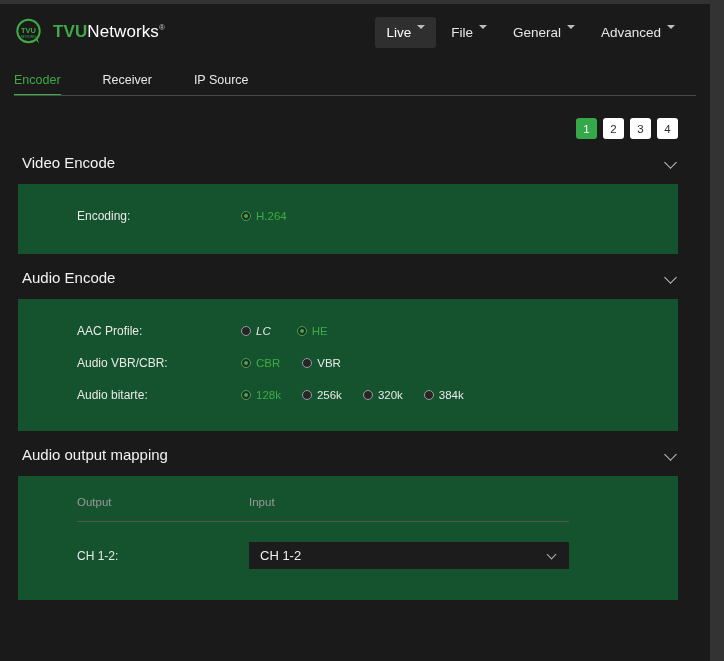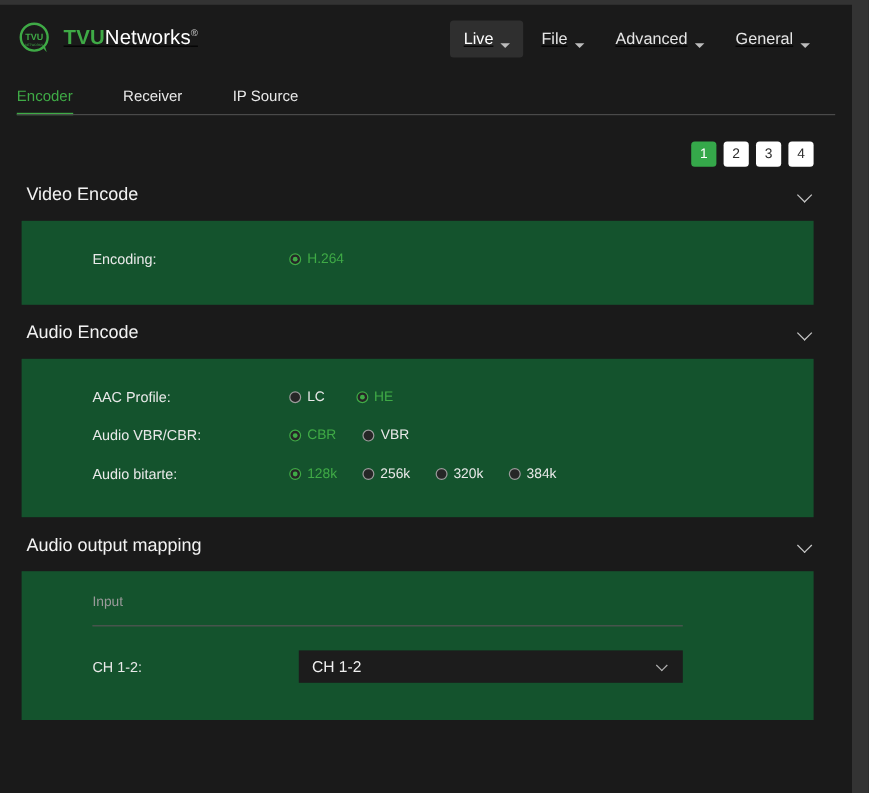--- a/index.html
+++ b/index.html
@@ -23,21 +23,20 @@
     overflow: hidden;
   }
 
   
   .header {
     height: 56px;
     display: flex;
     align-items: center;
     padding: 0 0 0 14px;
     box-sizing: border-box;
-    text-decoration: underline;
   }
   .brand {
     display: flex;
     align-items: center;
     gap: 9px;
   }
   .logo-mark {
     position: relative;
     width: 30px;
     height: 30px;
@@ -70,21 +69,21 @@
     gap: 4px;
     padding-right: 24px;
   }
   .topnav-item {
     color: #e6e6e6;
     font-size: 13.5px;
     padding: 8px 11px;
     border-radius: 3px;
     white-space: nowrap;
     display: flex;
-    align-items: flex-end;
+    align-items: flex-start;
     gap: 6px;
     cursor: pointer;
   }
   .topnav-item.active {
     background: #2f2f2f;
     color: #ffffff;
   }
   .caret {
     width: 0;
     height: 0;
@@ -316,25 +315,25 @@
     <div class="topnav">
       <div class="topnav-item active">
         <span>Live</span>
         <span class="caret"></span>
       </div>
       <div class="topnav-item">
         <span>File</span>
         <span class="caret"></span>
       </div>
       <div class="topnav-item">
+        <span>General</span>
+        <span class="caret"></span>
+      </div>
+      <div class="topnav-item">
         <span>Advanced</span>
-        <span class="caret"></span>
-      </div>
-      <div class="topnav-item">
-        <span>General</span>
         <span class="caret"></span>
       </div>
     </div>
   </div>
 
   <div class="tabs">
     <div class="tab active">
       <span>Encoder</span>
     </div>
     <div class="tab">
@@ -373,21 +372,21 @@
 
     <div class="section-head">
       <span class="section-title">Audio Encode</span>
       <span class="chev"></span>
     </div>
     <div class="panel" style="padding:16px 0 20px 0;">
 
       <div class="row">
         <span class="row-label">AAC Profile:</span>
         <div class="opts">
-          <label class="opt" style="margin-right:26px;">
+          <label class="opt" style="margin-right:26px;font-style:italic;">
             <span class="radio"></span>
             <span>LC</span>
           </label>
           <label class="opt sel">
             <span class="radio"></span>
             <span>HE</span>
           </label>
         </div>
       </div>
 
@@ -429,20 +428,21 @@
       </div>
     </div>
 
     <div class="section-head">
       <span class="section-title">Audio output mapping</span>
       <span class="chev"></span>
     </div>
     <div class="panel" style="height:124px;">
       <div class="map-wrap">
         <div class="map-head">
+          <span class="map-col-out">Output</span>
           <span>Input</span>
         </div>
         <div class="map-divider"></div>
         <div class="map-row">
           <span class="map-row-label">CH 1-2:</span>
           <div class="select">
             <span>CH 1-2</span>
             <span class="chev-sm"></span>
           </div>
         </div>

